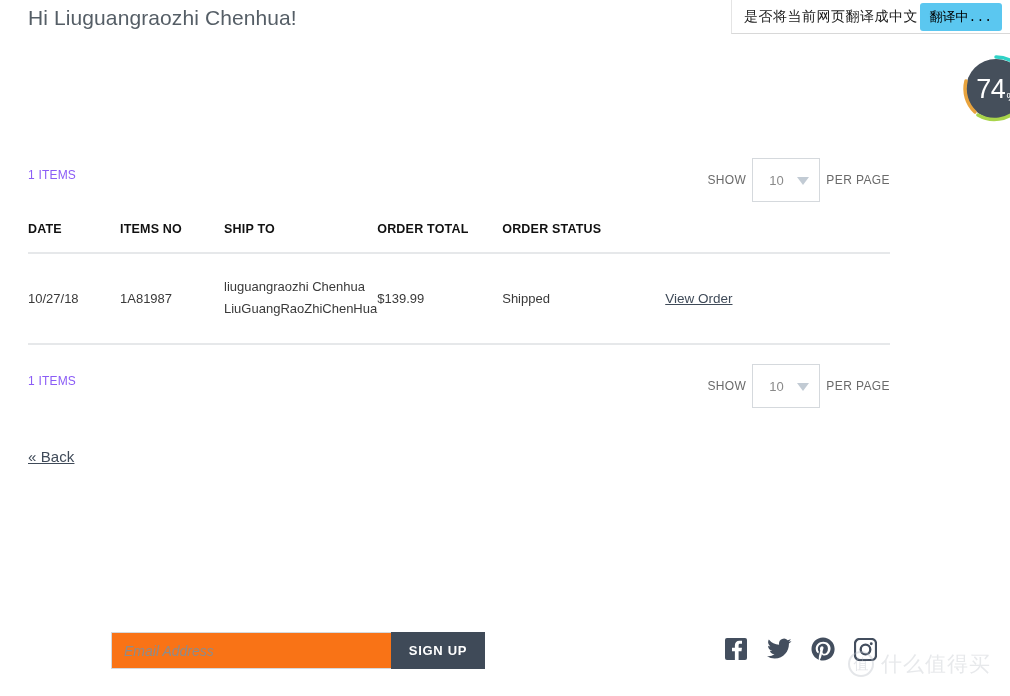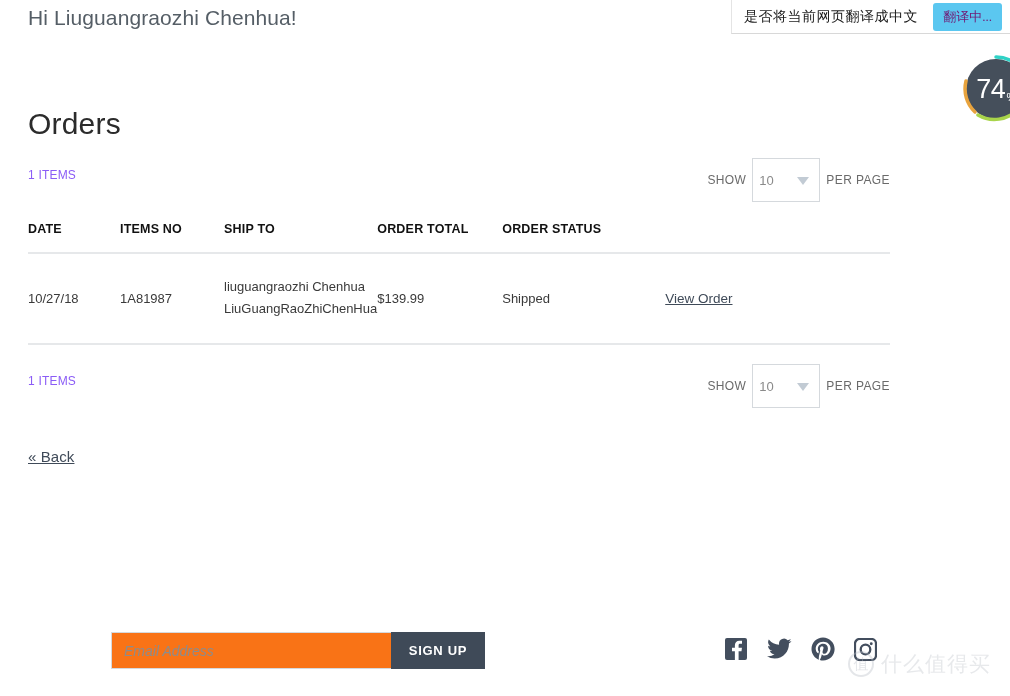--- a/index.html
+++ b/index.html
@@ -37,23 +37,23 @@
   .translate-text {
     font-size: 14px;
     color: #1a1a1a;
     font-family: "DejaVu Sans", sans-serif;
     letter-spacing: .5px;
     white-space: nowrap;
   }
   .translate-btn {
     margin-left: auto;
     background: #5bc7f0;
-    color: #701a75;
+    color: #000000;
     font-size: 13px;
-    font-family: Liberation Serif, serif;
+    font-family: Liberation Mono, monospace;
     border: none;
     border-radius: 3px;
     padding: 5px 10px;
     cursor: pointer;
     white-space: nowrap;
   }
 
   
   .score-widget {
     position: absolute;
@@ -134,21 +134,21 @@
   }
   .limiter-select {
     position: relative;
     width: 68px;
     height: 44px;
     border: 1px solid #d5d9dd;
     background: #ffffff;
     margin: 0 6px;
     display: flex;
     align-items: center;
-    padding-left: 6px;
+    padding-left: 16px;
     cursor: pointer;
   }
   .limiter-select .val {
     font-size: 13px;
     color: #8a8a8a;
   }
   .limiter-select .caret {
     position: absolute;
     right: 10px;
     top: 50%;
@@ -309,21 +309,20 @@
       <path d="M4 26 A32 32 0 0 0 13 57" stroke="#e8a33d" stroke-width="3.5" fill="none" stroke-linecap="round"></path>
     </svg>
     <div class="score-value">
       <span>74</span>
         <span class="score-pct">%</span>
     </div>
   </div>
 
   <div class="greeting">Hi Liuguangraozhi Chenhua!</div>
 
-  <h1 class="page-title">Orders</h1>
 
   <div class="toolbar top">
     <div class="items-count">1 ITEMS</div>
     <div class="limiter">
       <span class="limiter-label">SHOW</span>
       <div class="limiter-select">
         <span class="val">10</span>
         <span class="caret"></span>
       </div>
       <span class="limiter-label">PER PAGE</span>

